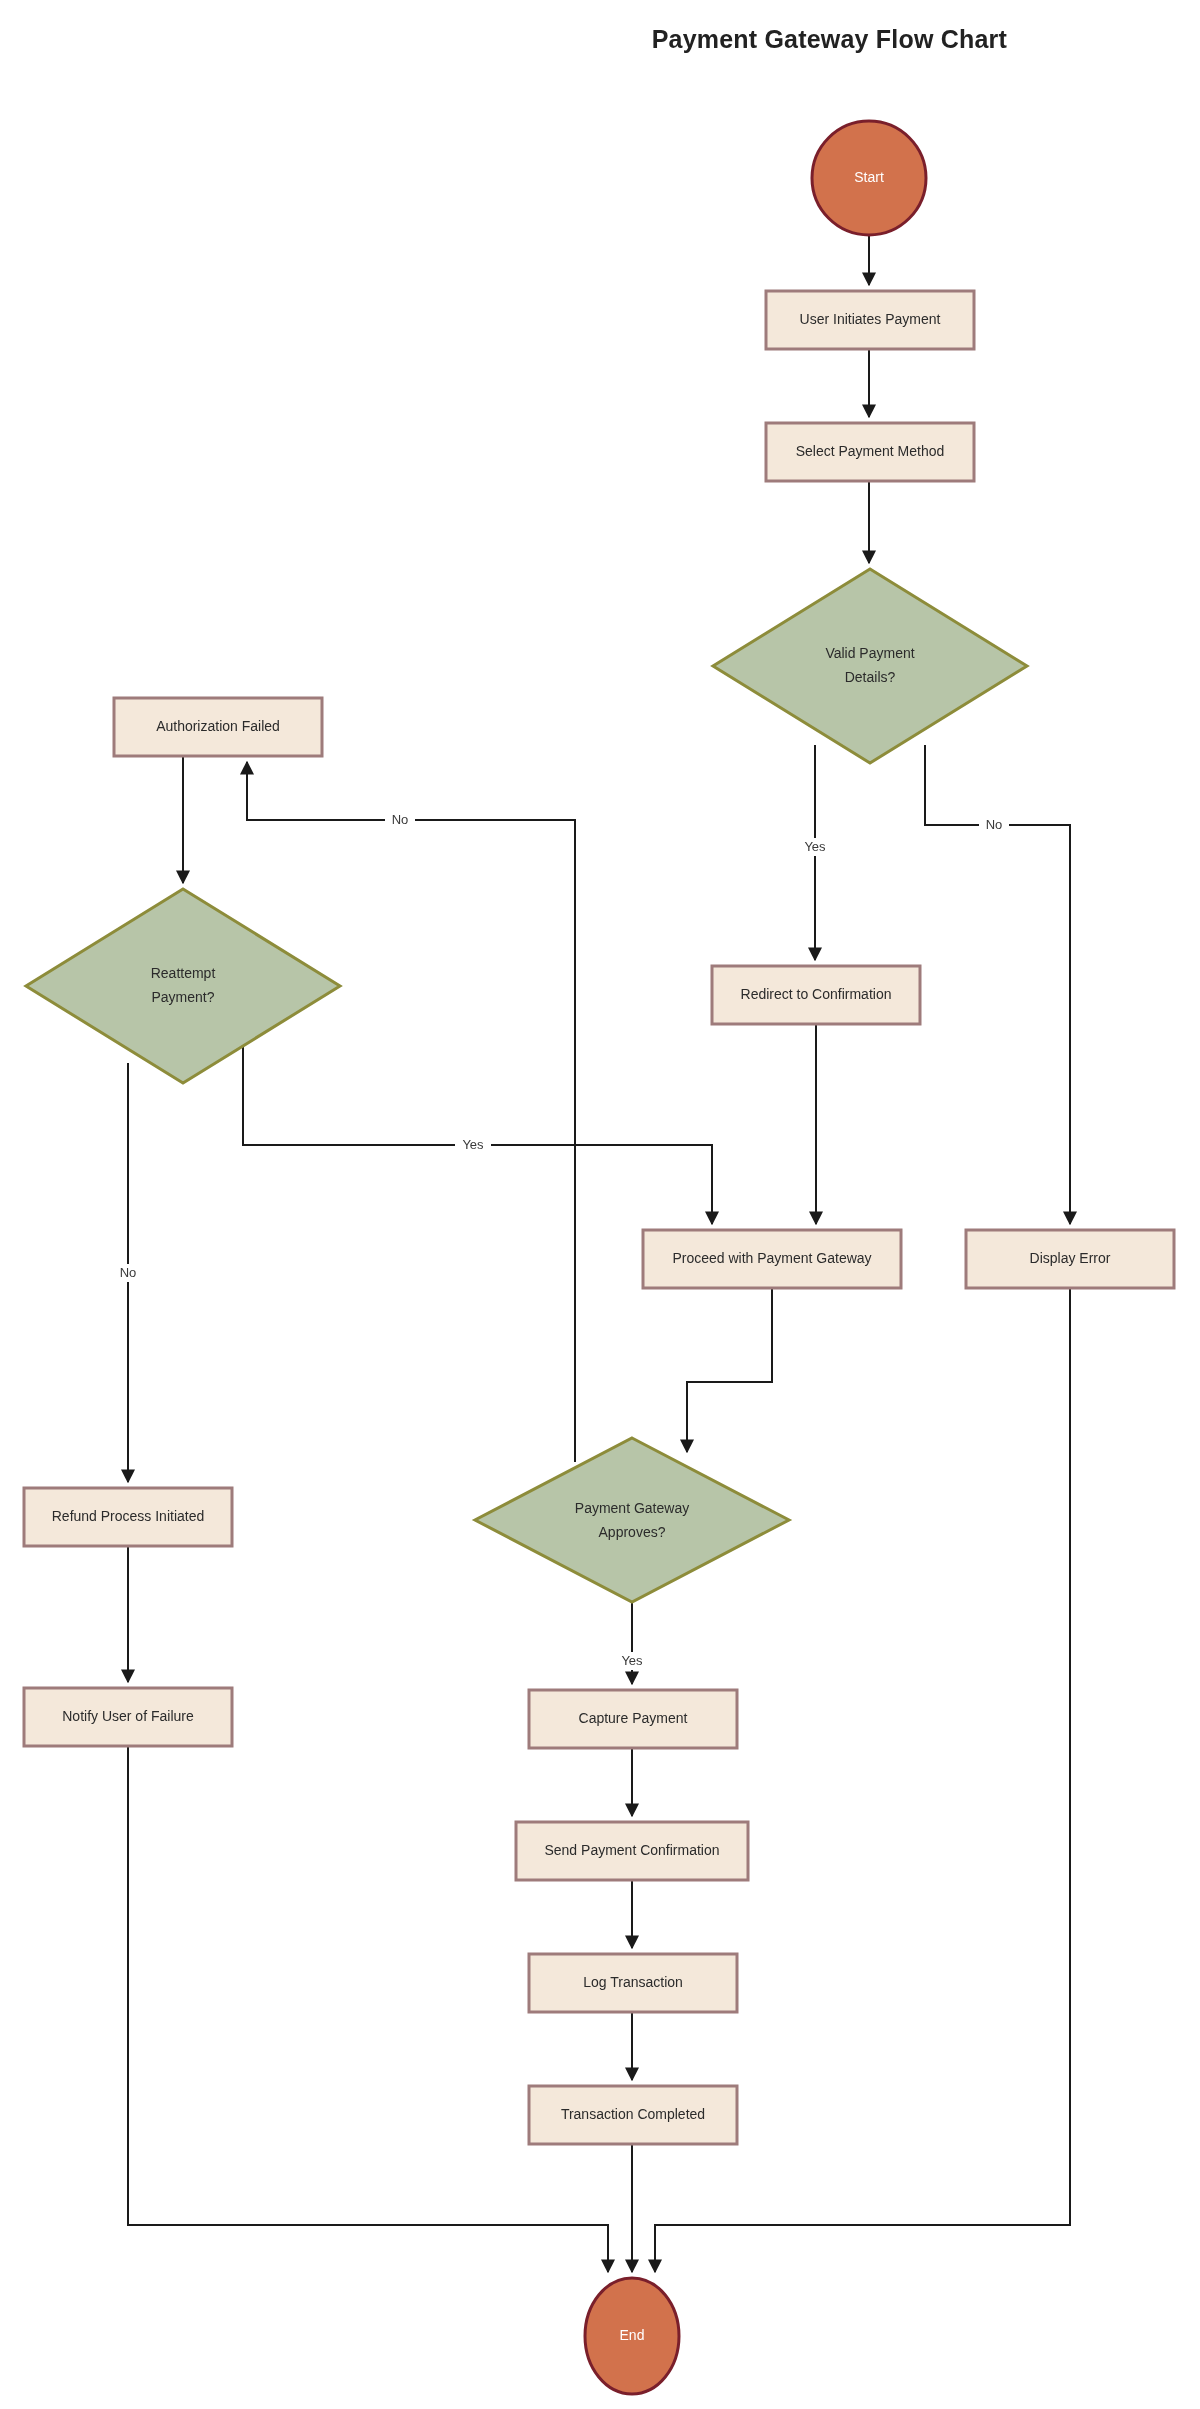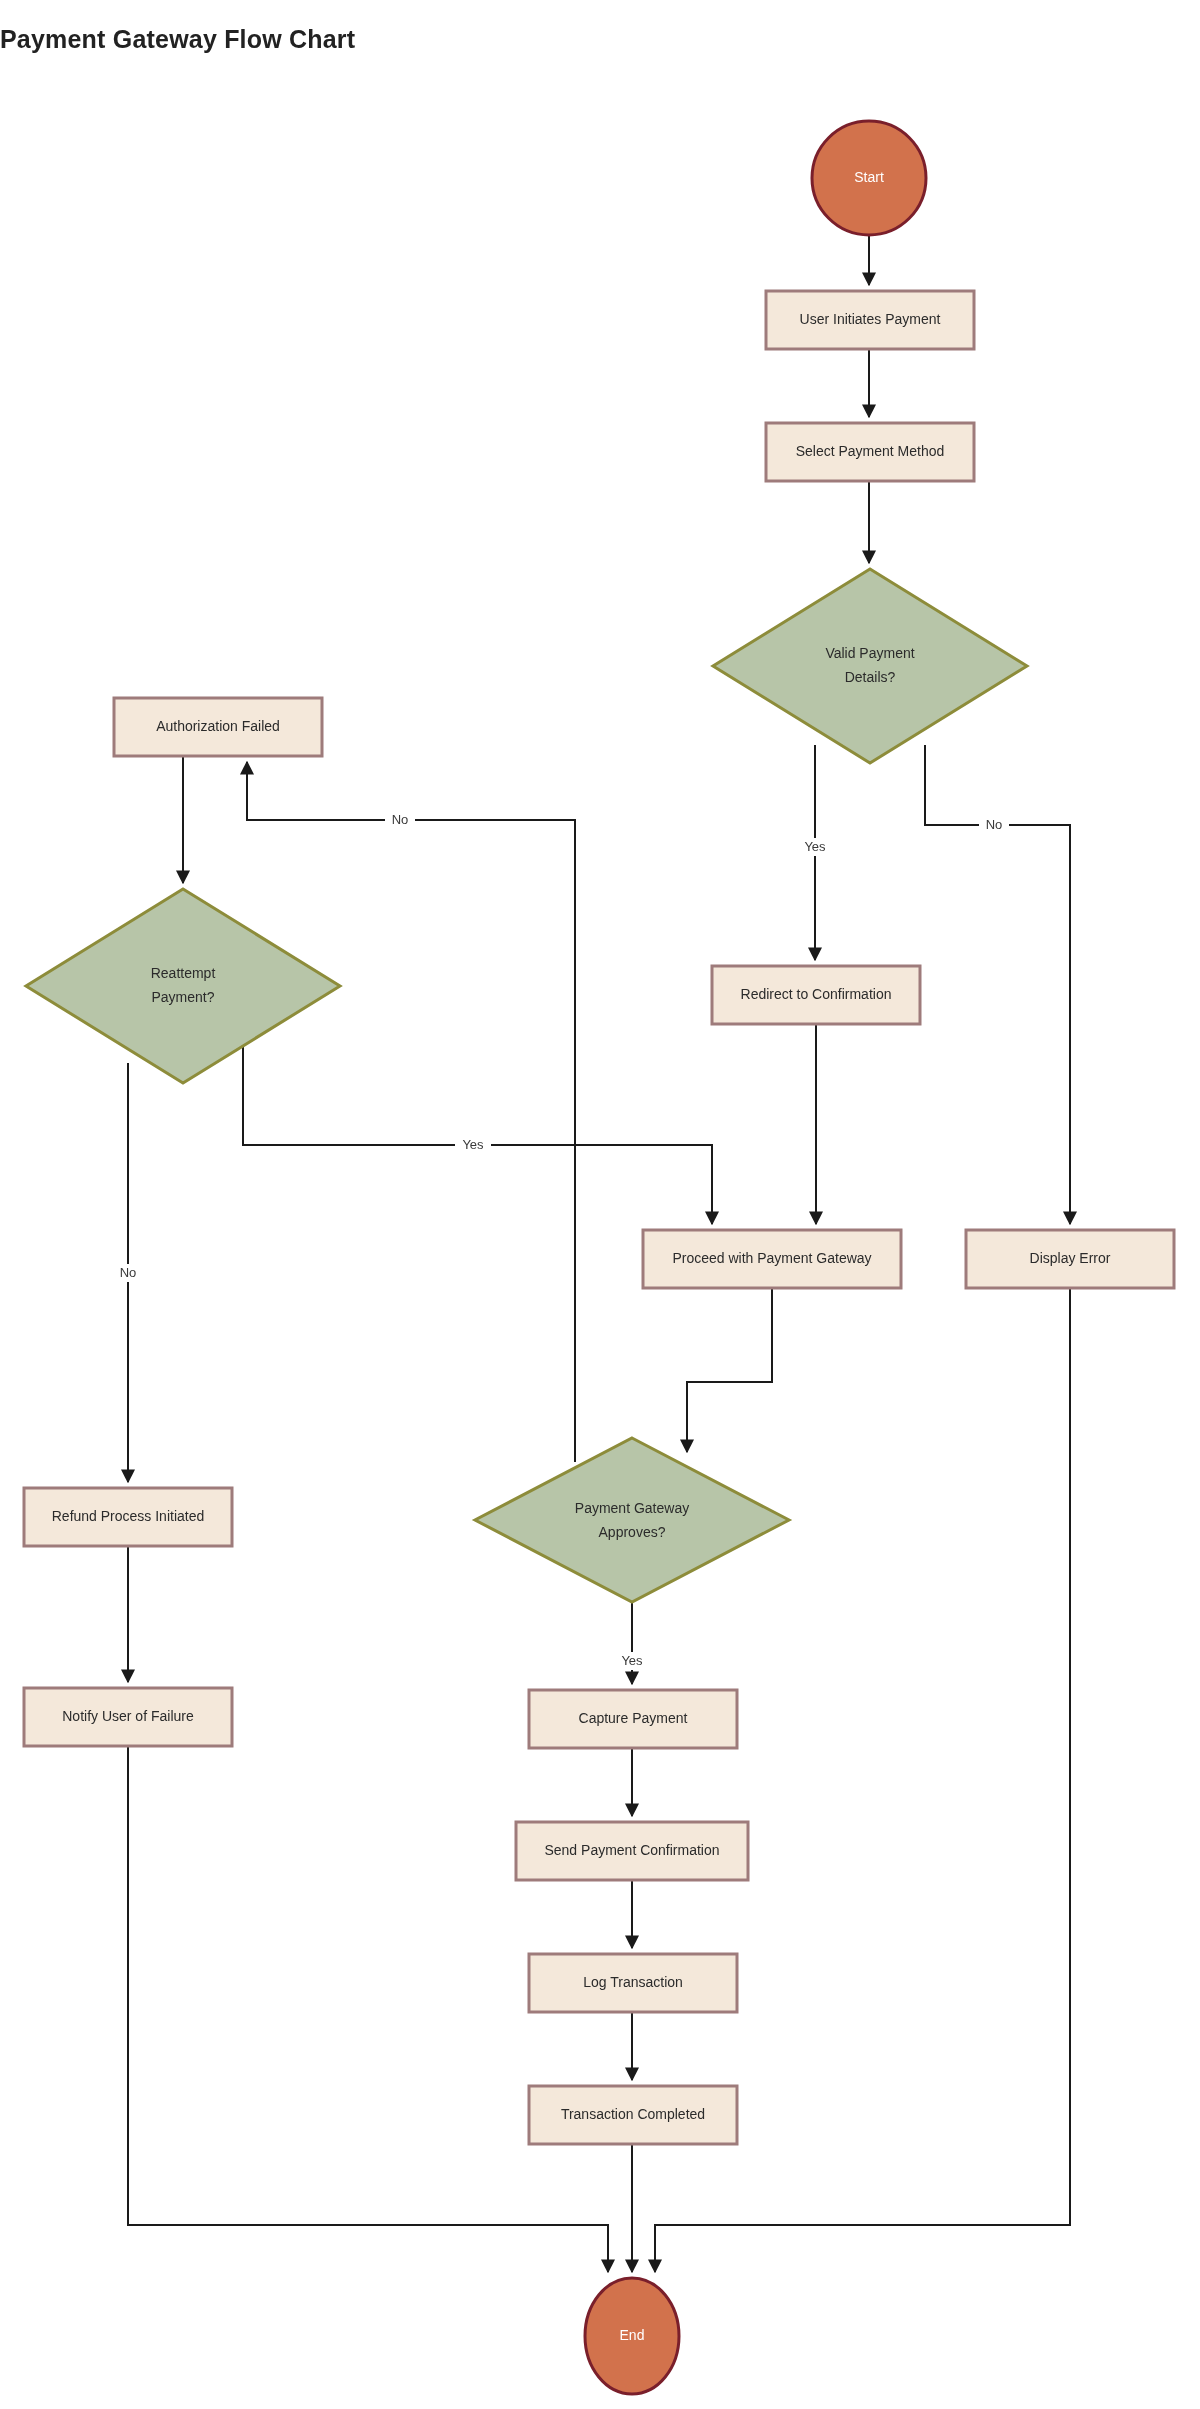--- a/index.html
+++ b/index.html
@@ -12,21 +12,21 @@
     height: 2409px;
     font-family: "Liberation Sans", sans-serif;
     position: relative;
     overflow: hidden;
   }
   #chart-title {
     position: absolute;
     top: 0;
     left: 0;
     width: 1007px;
-    text-align: left;
+    text-align: right;
     font-size: 25px;
     font-weight: bold;
     color: #222222;
     padding-top: 25px;
     letter-spacing: 0.2px;
   }
   svg#flow {
     position: absolute;
     top: 0;
     left: 0;

